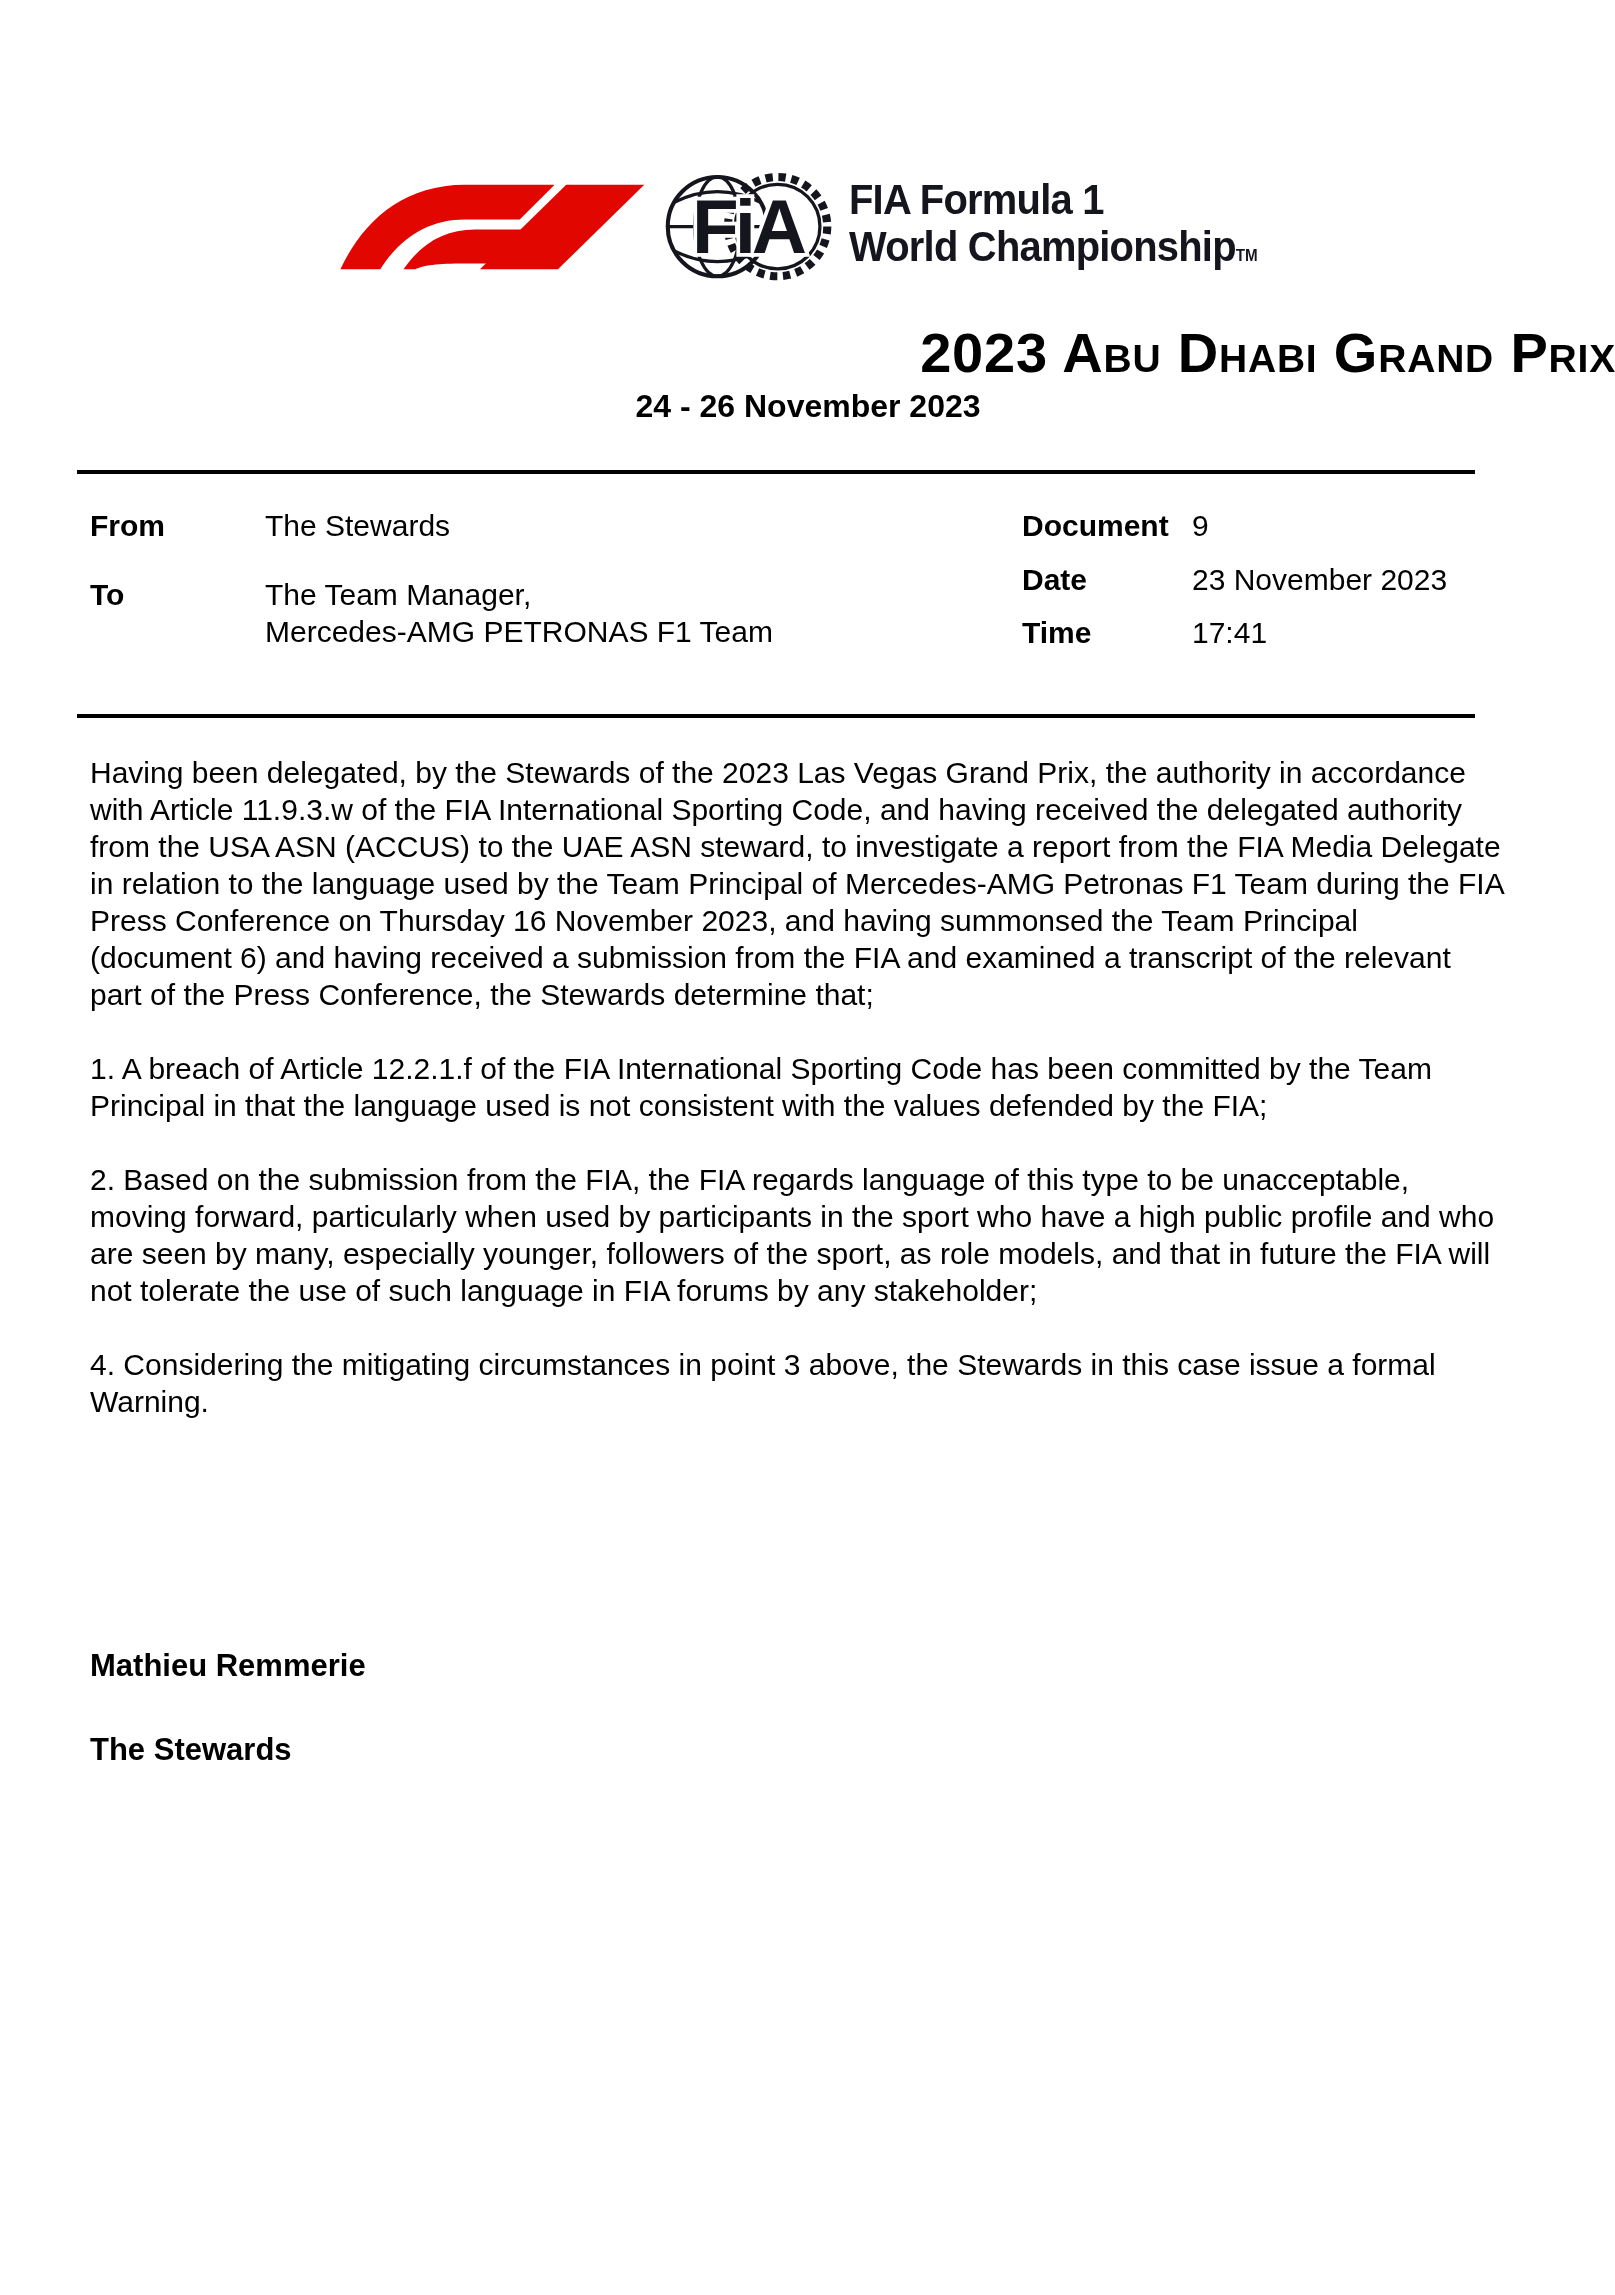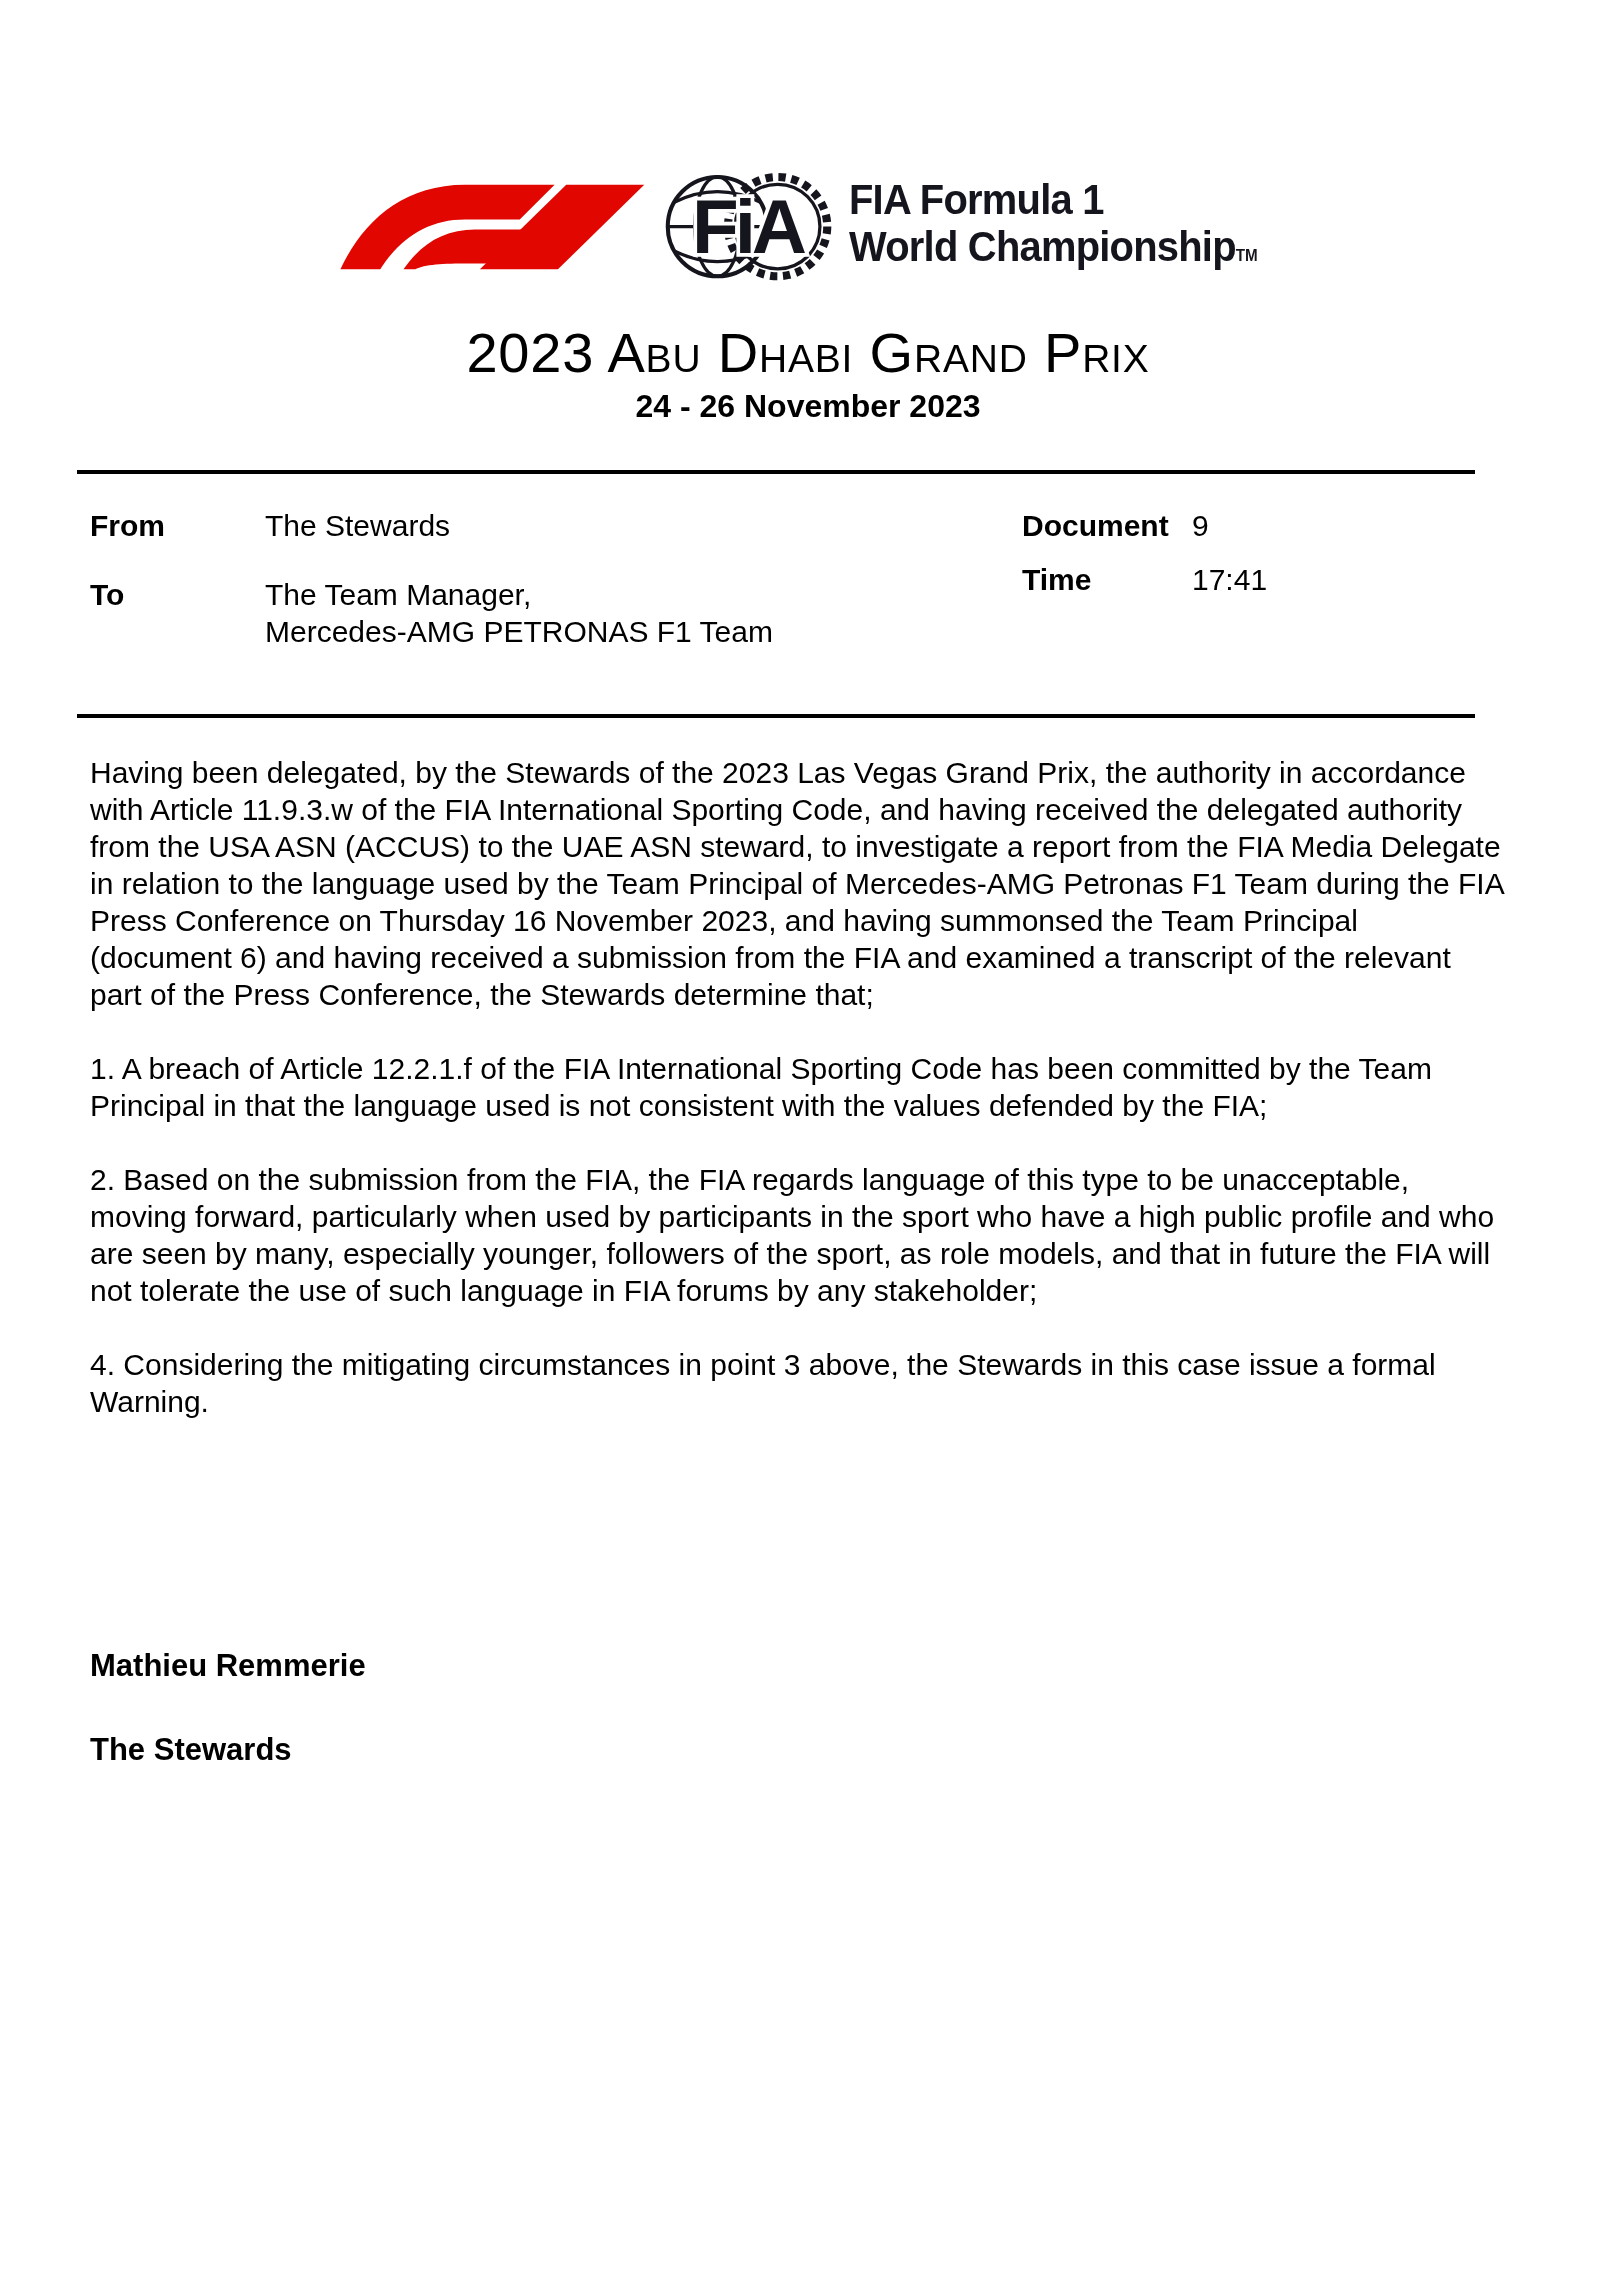--- a/index.html
+++ b/index.html
@@ -25,23 +25,23 @@
   .fia-logo-text{
     font-weight:700;color:#15151E;
     font-size:42px;line-height:47px;letter-spacing:-0.8px;
     transform:scaleX(.95);transform-origin:left center;
     white-space:nowrap;
   }
   .fia-logo-text .tm{font-size:16px;letter-spacing:0;font-weight:700;}
 
   
   .doc-title{
-    margin-top:38px;text-align:center;
+    margin-top:38px;text-align:right;
     font-variant:small-caps;
-    font-weight:400;font-size:56px;line-height:58px;letter-spacing:0.8px;
+    font-weight:700;font-size:56px;line-height:58px;letter-spacing:0.8px;
   }
   .doc-subtitle{
     margin-top:5px;text-align:center;
     font-weight:700;font-size:32px;line-height:38px;
   }
 
   
   .rule{height:4.2px;background:#000;margin-left:-13.3px;width:1398px;}
   .rule-top{margin-top:45px;}
   .rule-bottom{}
@@ -122,20 +122,24 @@
             <span>Mercedes-AMG PETRONAS F1 Team</span>
           </span>
         </div>
       </div>
       <div class="meta-right">
         <div class="meta-row">
           <span class="meta-label">Document</span>
           <span class="meta-value">9</span>
         </div>
         <div class="meta-row">
+          <span class="meta-label">Date</span>
+          <span class="meta-value">23 November 2023</span>
+        </div>
+        <div class="meta-row">
           <span class="meta-label">Time</span>
           <span class="meta-value">17:41</span>
         </div>
       </div>
     </div>
 
     <div class="rule rule-bottom"></div>
 
     <div class="body-text">
       <p>Having been delegated, by the Stewards of the 2023 Las Vegas Grand Prix, the authority in accordance with Article 11.9.3.w of the FIA International Sporting Code, and having received the delegated authority from the USA ASN (ACCUS) to the UAE ASN steward, to investigate a report from the FIA Media Delegate in relation to the language used by the Team Principal of Mercedes-AMG Petronas F1 Team during the FIA Press Conference on Thursday 16 November 2023, and having summonsed the Team Principal (document 6) and having received a submission from the FIA and examined a transcript of the relevant part of the Press Conference, the Stewards determine that;</p>

